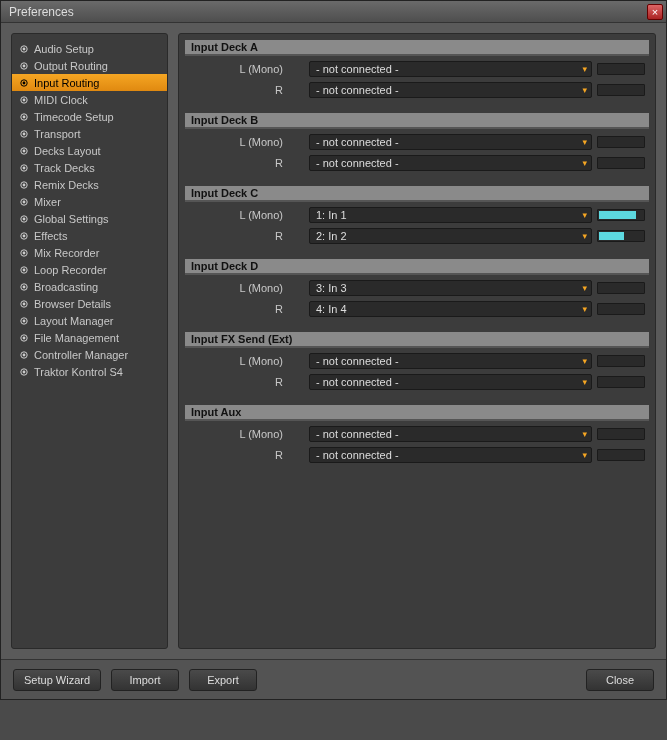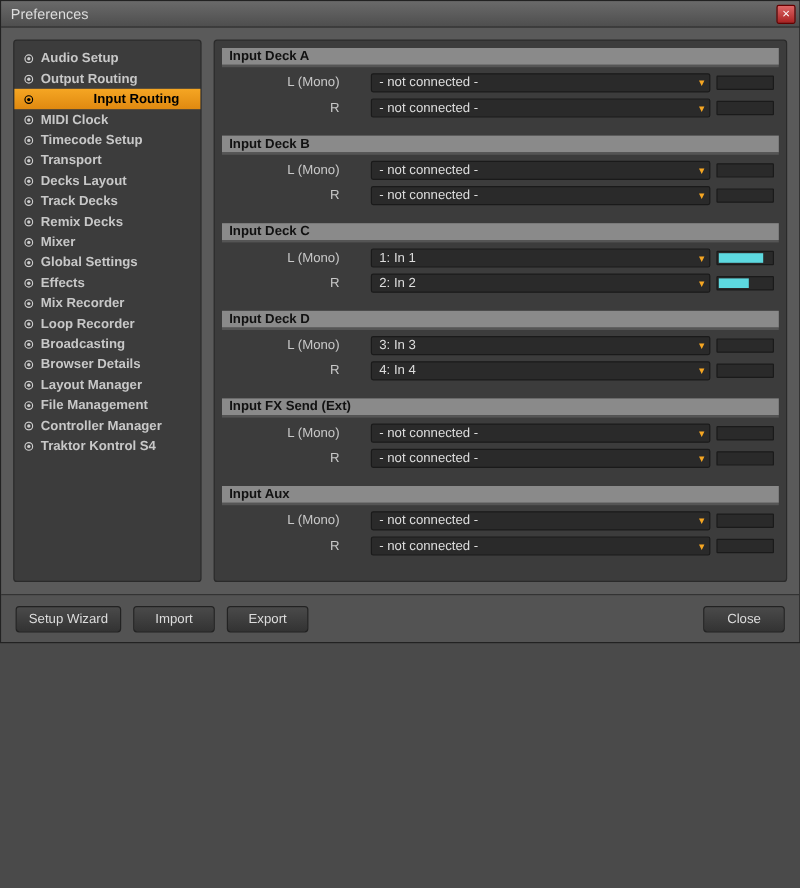--- a/index.html
+++ b/index.html
@@ -7,21 +7,21 @@
     font-family: Arial, Helvetica, sans-serif;
     font-size: 11px;
     background: #4a4a4a;
     color: #ccc;
     width: 667px;
     height: 740px;
     overflow: hidden;
   }
   .window {
     width: 667px;
-    height: 536px;
+    height: 700px;
     display: flex;
     flex-direction: column;
     border: 1px solid #222;
   }
   .titlebar {
     height: 22px;
     background: linear-gradient(#6a6a6a, #4e4e4e);
     border-bottom: 1px solid #333;
     display: flex;
     align-items: center;
@@ -55,42 +55,40 @@
     gap: 10px;
     background: #5a5a5a;
     overflow: hidden;
   }
   .sidebar {
     width: 157px;
     background: #3c3c3c;
     border: 1px solid #2a2a2a;
     border-radius: 3px;
     padding: 6px 0;
-    font-weight: bold;
   }
   .sidebar-item {
     display: flex;
     align-items: center;
     padding: 2px 8px;
     font-size: 11px;
     cursor: pointer;
     color: #c8c8c8;
     height: 17px;
   }
   .sidebar-item .bullet {
     width: 8px;
     height: 8px;
     display: inline-block;
     margin-right: 6px;
   }
   .sidebar-item .bullet svg { display: block; }
   .sidebar-item.selected {
     background: linear-gradient(#f5a623, #e08910);
     color: #000;
-    gap: 44px;
   }
   .main {
     flex: 1;
     background: #3c3c3c;
     border: 1px solid #2a2a2a;
     border-radius: 3px;
     padding: 6px;
     overflow-y: auto;
   }
   .section {

